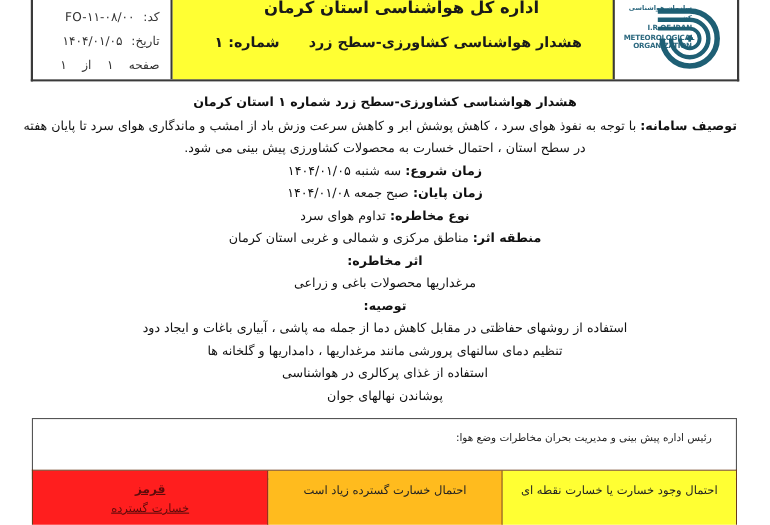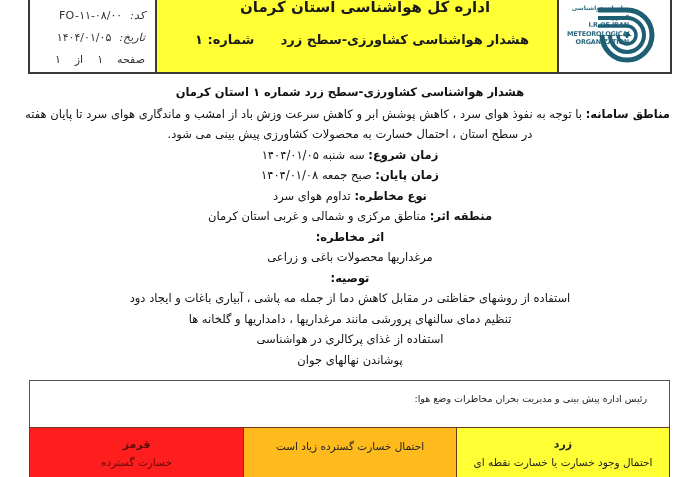--- a/index.html
+++ b/index.html
@@ -9,21 +9,21 @@
     
     .header {
       position: absolute; left: 28px; top: -2px; width: 644px; height: 76px;
       border: 2px solid #3a3a3a; border-top: none; display: flex; flex-direction: row;
     }
     .hdr-meta {
       width: 127px; height: 100%; background: #fff; border-right: 2px solid #3a3a3a;
       direction: rtl; padding: 6px 10px 0 6px; font-size: 11px; color: #333;
     }
     .meta-row { display: flex; flex-direction: row; height: 22px; align-items: center; gap: 8px; }
-    .meta-label { white-space: nowrap; font-style: italic; }
+    .meta-label { white-space: nowrap; }
     .meta-value { direction: ltr; unicode-bidi: embed; white-space: nowrap; letter-spacing: 0.3px; margin-left: 40px; }
     .page-row { gap: 14px; }
 
     .hdr-center {
       width: 402px; height: 100%; background: #ffff33; direction: rtl;
       border-right: 2px solid #3a3a3a;
     }
     .hdr-title {
       text-align: center; font-size: 15px; font-weight: bold; color: #1a1a1a; padding-left: 16px;
     }
@@ -64,21 +64,21 @@
       display: flex; flex-direction: row; border: 1.5px solid #6b3a1a; border-bottom: none;
     }
     .lg-cell {
       height: 100%; text-align: center; direction: rtl; padding-top: 9px;
       border-right: 1.5px solid #6b3a1a;
     }
     .lg-cell:last-child { border-right: none; }
     .lg-title { font-weight: bold; font-size: 11px; line-height: 16px; }
     .lg-desc { font-size: 10.5px; line-height: 18px; }
     .lg-red { width: 214px; background: #ff1e1e; color: #6b0000; }
-    .lg-red .lg-title, .lg-red .lg-desc { color: #5e0b0b; }
+    .lg-red .lg-title, .lg-red .lg-desc { color: #5e0b0b; text-decoration: underline; }
     .lg-orange { width: 213px; background: #ffbb1e; color: #222; }
     .lg-yellow { flex: 1; background: #ffff33; color: #222; }
   </style>
 </head>
 <body>
 
 <div class="header">
   <div class="hdr-meta">
     <div class="meta-row">
       <span class="meta-label">کد:</span>
@@ -123,21 +123,21 @@
         <line x1="33" y1="30" x2="33" y2="36"></line>
       </g>
     </svg>
   </div>
 </div>
 
 <div class="content">
   <div class="heading">هشدار هواشناسی کشاورزی-سطح زرد شماره ۱ استان کرمان</div>
 
   <div class="desc-line">
-    <b>مناطق سامانه:</b><span> با توجه به نفوذ هوای سرد ، کاهش پوشش ابر و کاهش سرعت وزش باد از امشب و ماندگاری هوای سرد تا پایان هفته</span>
+    <b>توصیف سامانه:</b><span> با توجه به نفوذ هوای سرد ، کاهش پوشش ابر و کاهش سرعت وزش باد از امشب و ماندگاری هوای سرد تا پایان هفته</span>
   </div>
   <div class="desc-line">در سطح استان ، احتمال خسارت به محصولات کشاورزی پیش بینی می شود.</div>
 
   <div>
     <b>زمان شروع:</b><span>  سه شنبه ۱۴۰۴/۰۱/۰۵</span>
   </div>
   <div>
     <b>زمان پایان:</b><span>  صبح جمعه ۱۴۰۴/۰۱/۰۸</span>
   </div>
   <div>
@@ -165,16 +165,15 @@
 
 <div class="legend">
   <div class="lg-cell lg-red">
     <div class="lg-title">قرمز</div>
     <div class="lg-desc">خسارت گسترده</div>
   </div>
   <div class="lg-cell lg-orange">
     <div class="lg-desc">احتمال خسارت گسترده زیاد است</div>
   </div>
   <div class="lg-cell lg-yellow">
-    <div class="lg-title">زرد</div>
     <div class="lg-desc">احتمال وجود خسارت یا خسارت نقطه ای</div>
   </div>
 </div>
 
 </body></html>

